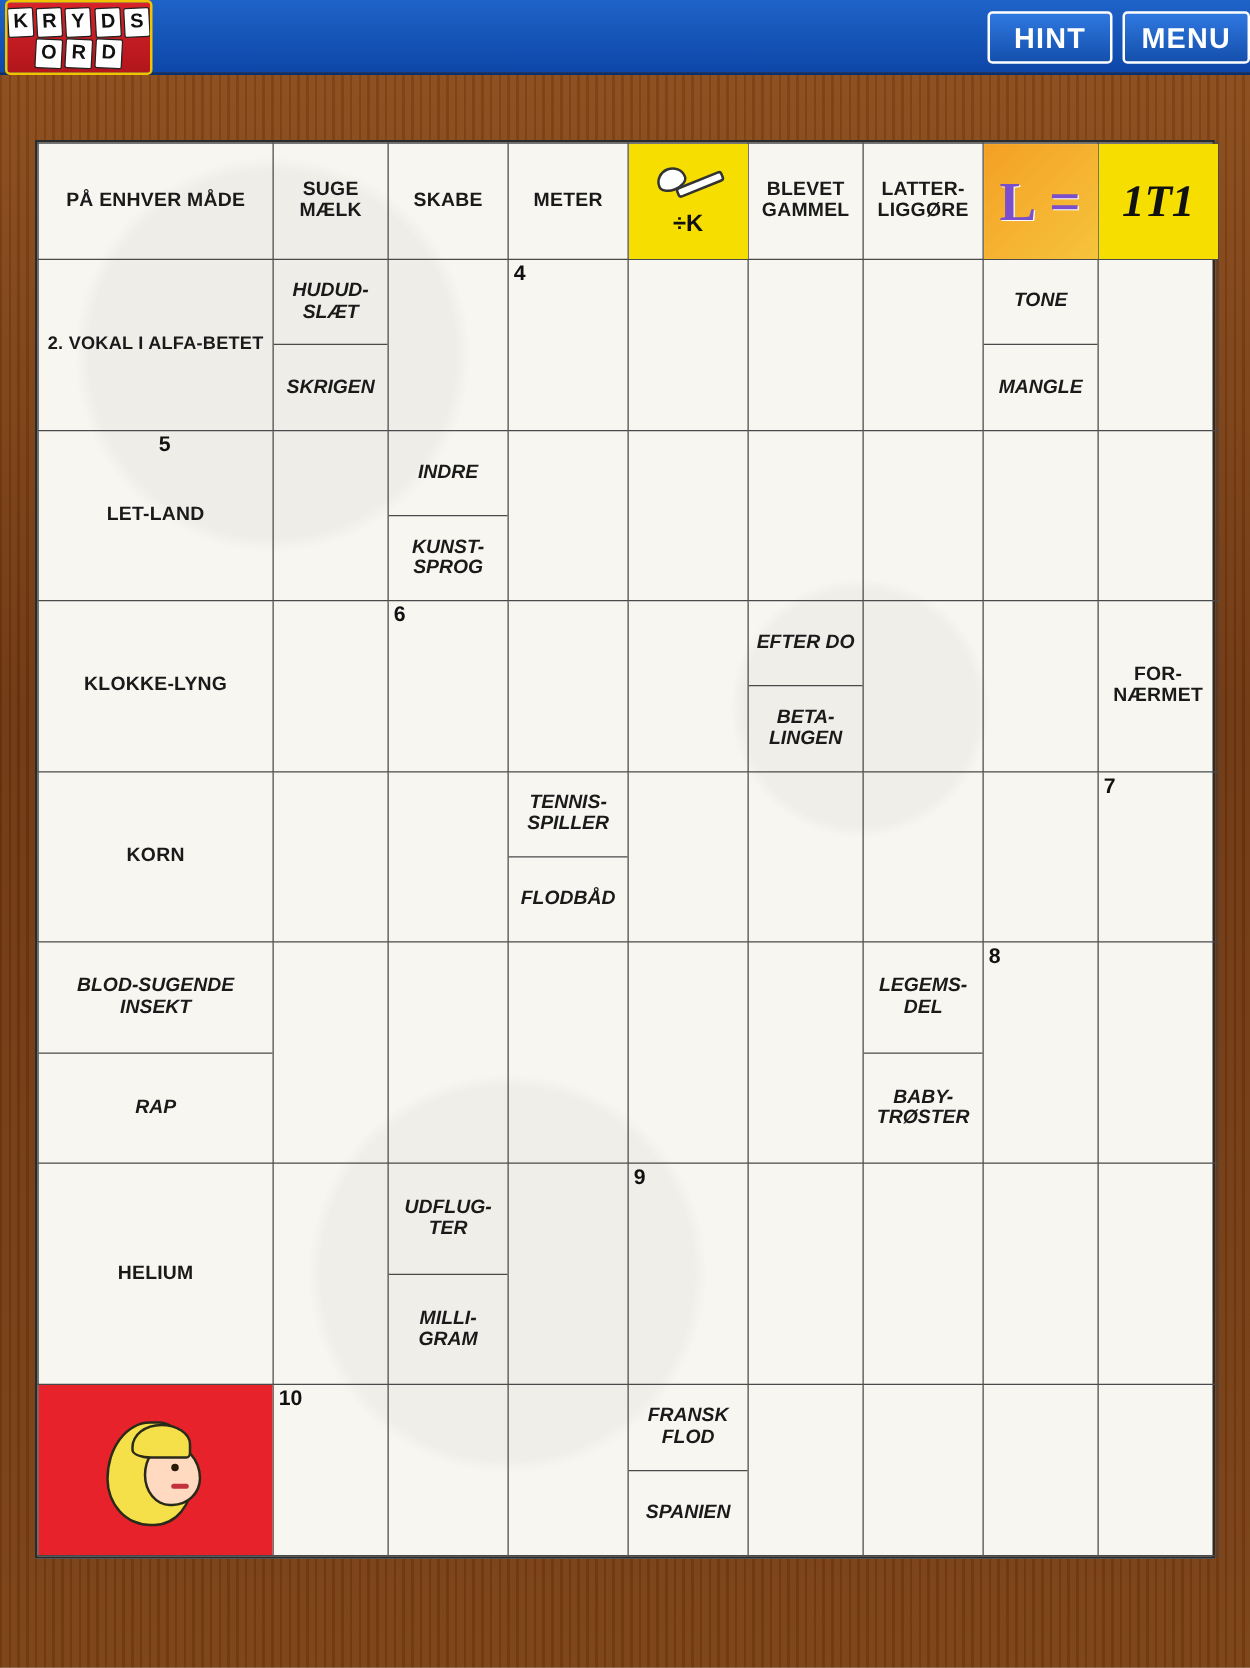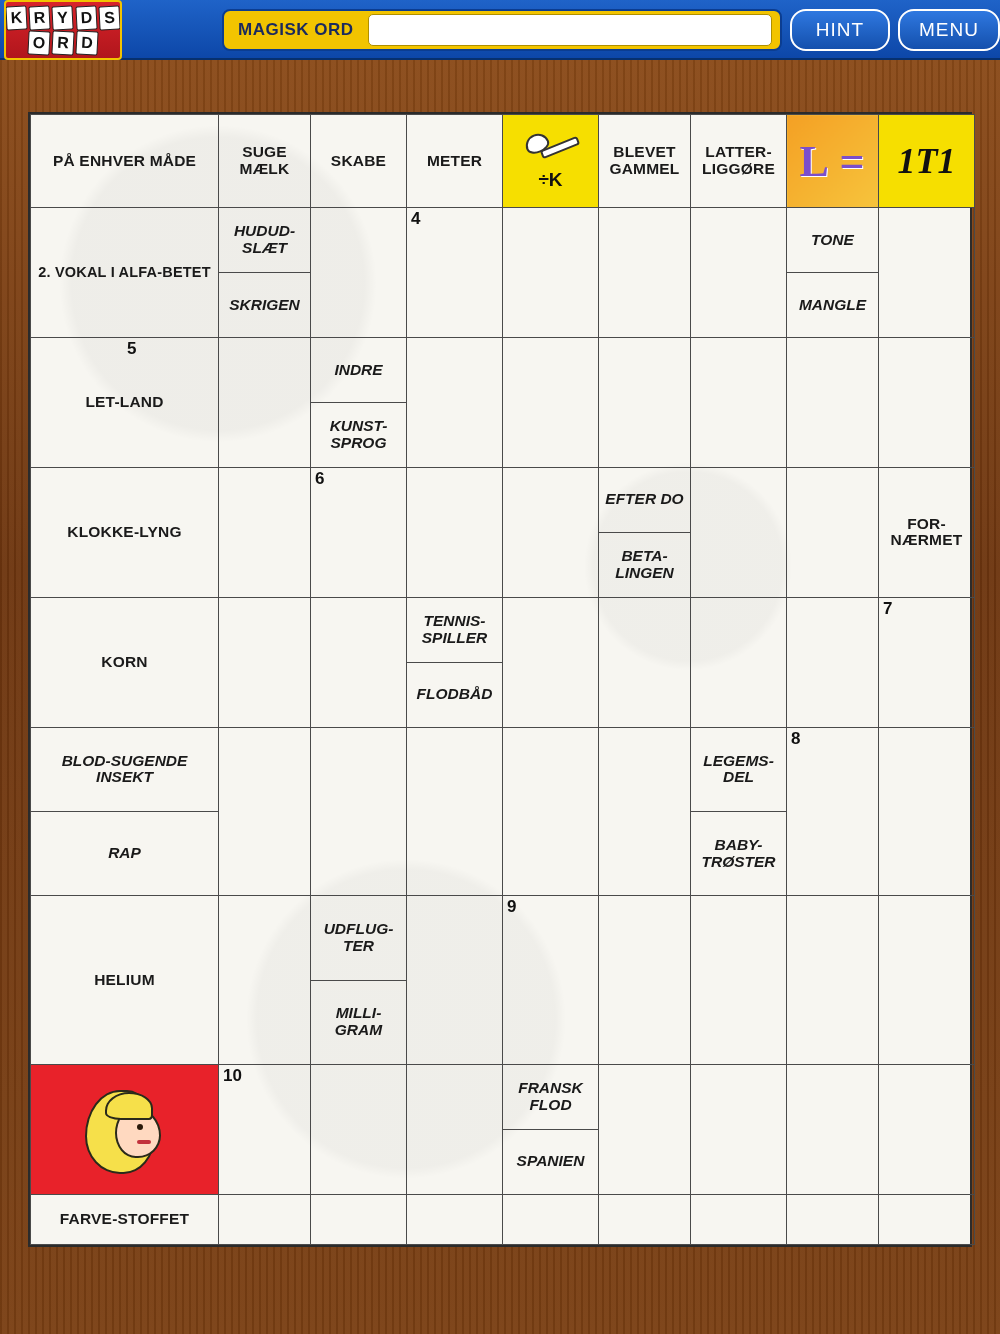--- a/index.html
+++ b/index.html
@@ -43,22 +43,22 @@
     font-weight:bold;font-size:17px;color:#1a2a5e;letter-spacing:.5px;
     padding:0 14px;white-space:nowrap;
   }
   .magisk-input{
     flex:1;height:28px;margin-right:8px;background:#fff;
     border:1px solid #b09000;border-radius:5px;
   }
   .btn{
     position:absolute;top:9px;height:42px;
     background:linear-gradient(#2f78e0,#1450ad);
-    border:2px solid #fff;border-radius:16px;
-    color:#fff;font-weight:normal;font-size:19px;letter-spacing:1px;
+    border:2px solid #fff;border-radius:4px;
+    color:#fff;font-weight:bold;font-size:23px;letter-spacing:1px;
     display:flex;align-items:center;justify-content:center;
     box-sizing:border-box;
   }
   #hint-button{left:790px;width:100px;}
   #menu-button{left:898px;width:102px;}
 
   
   .wood{
     position:absolute;left:0;top:60px;width:1000px;height:1274px;
     background:
@@ -228,24 +228,20 @@
       <div class="ch">D</div>
       <div class="ch">S</div>
     </div>
     <div class="row second">
       <div class="ch">O</div>
       <div class="ch">R</div>
       <div class="ch">D</div>
     </div>
   </div>
 
-  <div class="magisk-wrap">
-    <div class="magisk-label">MAGISK ORD</div>
-    <input class="magisk-input" type="text" placeholder="" style="">
-  </div>
 
   <div class="btn" id="hint-button">HINT</div>
   <div class="btn" id="menu-button">MENU</div>
 </div>
 
 <div class="wood">
   <div class="grid">
     <table class="board">
       <colgroup>
         <col class="c0">
@@ -458,30 +454,17 @@
               <div class="part">FRANSK FLOD</div>
               <div class="part">SPANIEN</div>
             </div>
           </td>
           <td></td>
           <td></td>
           <td></td>
           <td></td>
         </tr>
 
-        <tr>
-          <td>
-              <div class="clue">FARVE-STOFFET</div>
-            </td>
-          <td></td>
-          <td></td>
-          <td></td>
-          <td></td>
-          <td></td>
-          <td></td>
-          <td></td>
-          <td></td>
-        </tr>
 
       </tbody>
     </table>
   </div>
 </div>
 
 </body></html>

